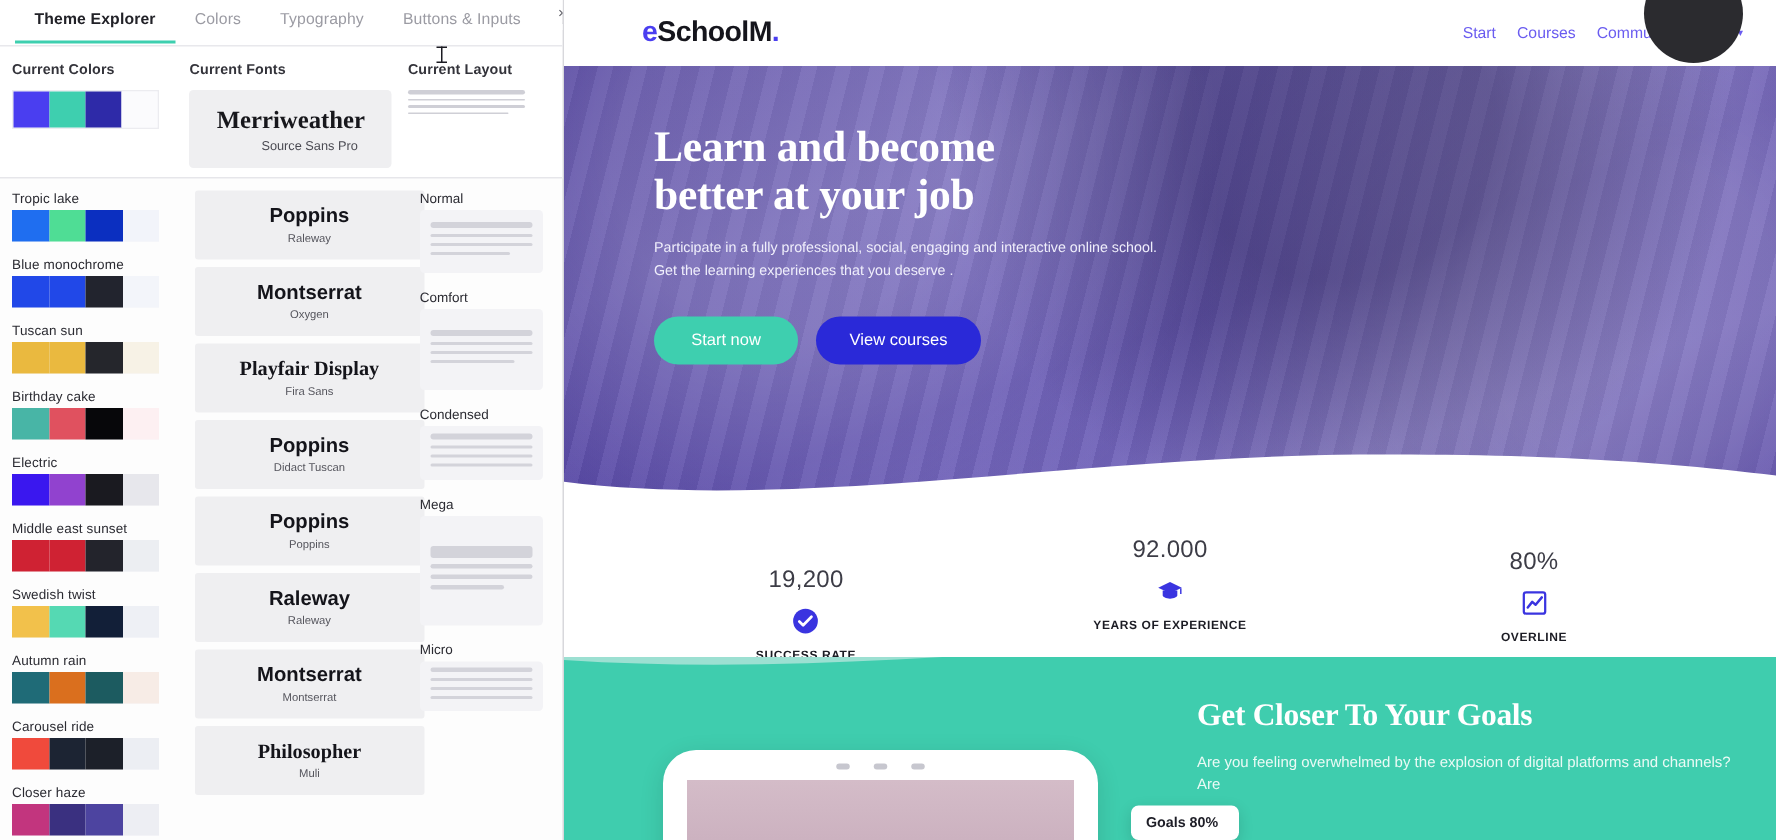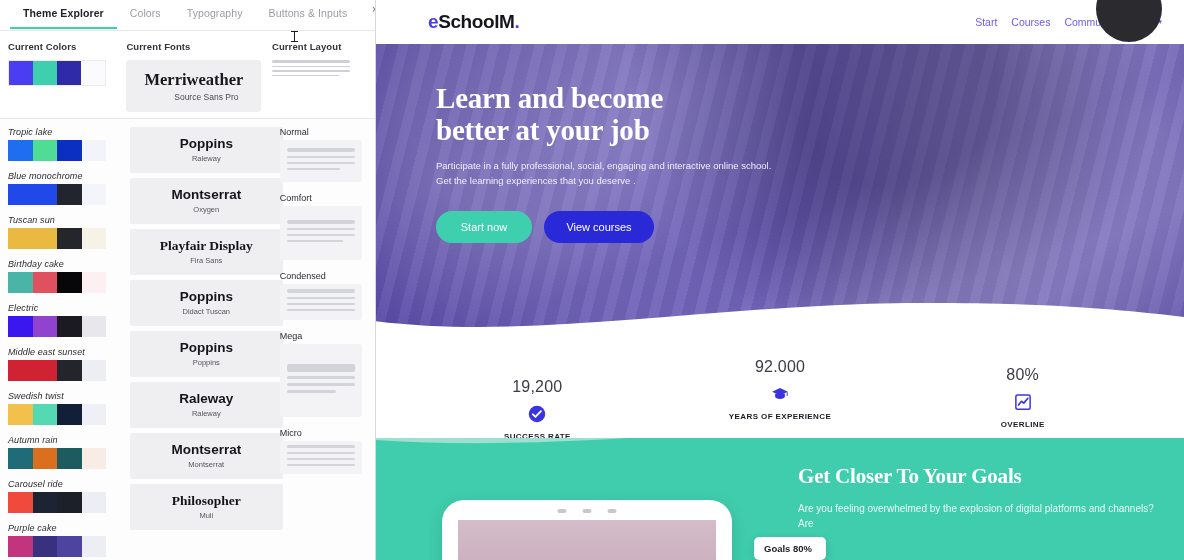--- a/index.html
+++ b/index.html
@@ -80,21 +80,21 @@
   .panel-body {
     display: flex;
     height: 441px;
     padding: 8px 6px 0 8px;
     overflow: hidden;
   }
   .col-colors { width: 122px; }
   .col-fonts  { width: 150px; padding-left: 6px; }
   .col-layout { width: 100px; padding-left: 6px; }
 
-  .pal-item { margin-bottom: 10px; font-style: italic; }
+  .pal-item { margin-bottom: 10px; }
   .pal-name { font-size: 9px; color: #2b2b32; margin-bottom: 3px; letter-spacing: .1px; }
   .pal-row  { display: flex; width: 98px; height: 21px; background: #f4f4f7; }
   .pal-row .swatch { flex: 1 1 0; }
 
   .font-card {
     width: 153px; height: 46px; background: #efeff1; border-radius: 2px;
     margin-bottom: 5px;
     display: flex; flex-direction: column; align-items: center; justify-content: center;
   }
   .font-main { font-size: 13.5px; font-weight: bold; color: #14141a; line-height: 1.1; }
@@ -352,21 +352,21 @@
         <div class="pal-item">
           <div class="pal-name">Carousel ride</div>
           <div class="pal-row">
             <div class="swatch" style="background: rgb(240, 74, 60);"></div>
             <div class="swatch" style="background: rgb(28, 36, 51);"></div>
             <div class="swatch" style="background: rgb(28, 32, 41);"></div>
             <div class="swatch" style="background: rgb(236, 238, 243);"></div>
           </div>
         </div>
         <div class="pal-item">
-          <div class="pal-name">Purple cake</div>
+          <div class="pal-name">Closer haze</div>
           <div class="pal-row">
             <div class="swatch" style="background: rgb(194, 53, 126);"></div>
             <div class="swatch" style="background: rgb(58, 48, 128);"></div>
             <div class="swatch" style="background: rgb(77, 68, 160);"></div>
             <div class="swatch" style="background: rgb(237, 238, 243);"></div>
           </div>
         </div>
       </div>
     <div class="col-fonts" id="font-list">
         <div class="font-card">

